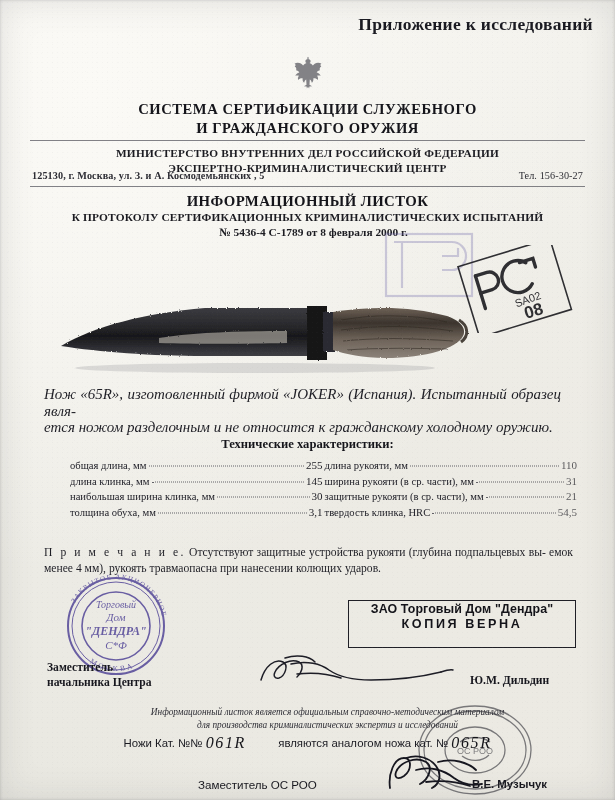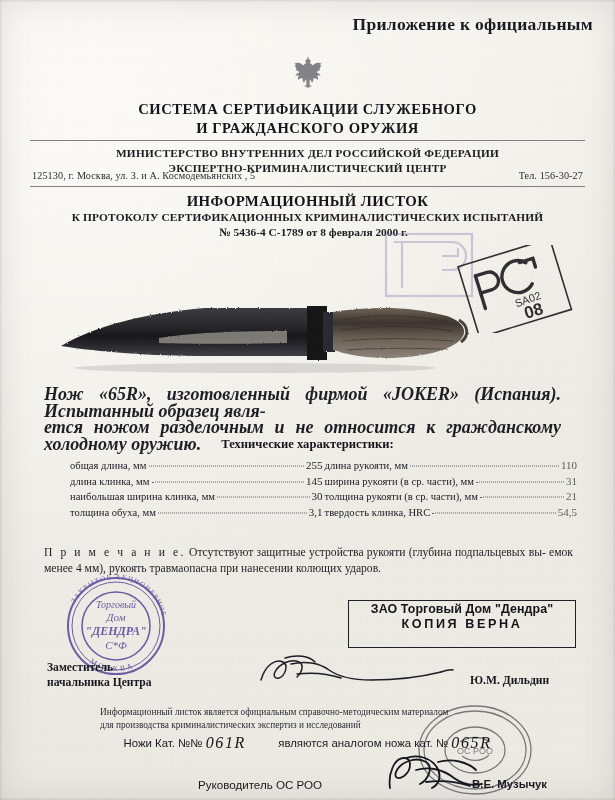--- a/index.html
+++ b/index.html
@@ -56,21 +56,21 @@
   .rule{
     position:absolute;height:0;border-top:1px solid #6c6c72;opacity:.85;
   }
   .rule.r1{left:30px;right:30px;top:140px;}
   .rule.r2{left:30px;right:30px;top:186px;}
   .ministry{
     position:absolute;left:0;right:0;top:146px;text-align:center;
     font-size:11.3px;font-weight:700;letter-spacing:.25px;line-height:14.5px;color:#1b1b21;
   }
   .addr{
-    position:absolute;left:32px;top:170px;font-size:10.2px;color:#2d2d34;letter-spacing:.1px;
+    position:absolute;left:32px;top:170px;font-size:10.2px;color:#2d2d34;letter-spacing:.1px;font-weight:bold;
   }
   .phone{
     position:absolute;right:32px;top:170px;font-size:10.2px;color:#2d2d34;letter-spacing:.1px;
   }
 
   .doc-title{
     position:absolute;left:0;right:0;top:193px;text-align:center;
     font-size:14.8px;font-weight:700;letter-spacing:.4px;color:#15151b;
   }
   .doc-sub{
@@ -81,21 +81,21 @@
     position:absolute;left:0;right:0;top:226px;text-align:center;
     font-size:11.4px;font-weight:700;color:#1b1b21;padding-left:12px;
   }
 
   
   .knife-wrap{position:absolute;left:55px;top:286px;width:420px;height:96px;}
 
   
   .desc{
     position:absolute;left:44px;right:54px;top:386px;
-    font-size:18px;line-height:16.5px;text-align:justify;color:#1e1e25;font-weight:bold;
+    font-size:15px;line-height:16.5px;text-align:justify;color:#1e1e25;
   }
   .desc i{font-style:italic;}
 
   .spec-head{
     position:absolute;left:0;right:0;top:437px;text-align:center;
     font-size:12.6px;font-weight:700;color:#15151b;
   }
 
   
   .specs{position:absolute;left:70px;right:38px;top:458px;display:flex;gap:2px;}
@@ -141,22 +141,22 @@
   .sig-role{
     position:absolute;left:47px;top:660px;font-size:11.6px;font-weight:700;
     line-height:15px;color:#17171e;
   }
   .sig-name{
     position:absolute;left:470px;top:674px;font-size:11.6px;font-weight:700;color:#17171e;
   }
   .sig-ink{position:absolute;left:255px;top:650px;width:210px;height:42px;}
 
   .fineprint{
-    position:absolute;left:100px;right:60px;top:706px;text-align:left;
-    font-size:9.3px;line-height:12.6px;color:#2c2c34;
+    position:absolute;left:100px;right:60px;top:706px;text-align:center;
+    font-size:9.3px;line-height:12.6px;color:#2c2c34;font-style:italic;
   }
 
   .cat-line{
     position:absolute;left:0;right:0;top:734px;text-align:center;
     font-family:"Liberation Sans", sans-serif;font-size:11.4px;color:#1a1a21;
   }
   .hand{
     font-family:"Liberation Serif", serif;font-style:italic;font-size:16px;
     letter-spacing:1.6px;color:#141419;vertical-align:-1px;
   }
@@ -170,21 +170,21 @@
     position:absolute;left:472px;top:778px;
     font-family:"Liberation Sans", sans-serif;font-size:11.4px;font-weight:700;color:#17171e;
   }
   .boss-ink{position:absolute;left:382px;top:752px;width:150px;height:44px;}
 </style>
 </head>
 <body>
 
 <div class="page">
 
-  <div class="top-title">Приложение к официальным</div>
+  <div class="top-title">Приложение к исследований</div>
 
   <svg class="emblem" viewBox="0 0 46 40">
     <g fill="#3a3a44" opacity=".85">
       <path d="M23 3c-1.6 0-2.6 1-2.6 2.2 0 .9.5 1.5 1.1 1.9-1.4.5-2.6 1.4-3.4 2.5-1-1.6-3-2.8-5.3-2.8-1.3 0-2.4.3-3.3.9.6.2 1.1.7 1.1 1.4 0 .6-.4 1.1-.9 1.3 1 .6 1.6 1.5 1.6 2.6 0 .5-.1.9-.3 1.3 1.4.2 2.6 1 3.3 2.1-1.9.4-3.4 1.7-4 3.4 1.2-.5 2.5-.5 3.6 0-.9 1.2-1.2 2.7-.8 4.1 1-1 2.3-1.6 3.7-1.6.3 0 .6 0 .9.1-.4 1.6.2 3.3 1.5 4.3.2-1.3.9-2.4 2-3.1l.3 5.1-2.6 1.5 2.7.3.3 2.1 1.1-1.8 1.1 1.8.3-2.1 2.7-.3-2.6-1.5.3-5.1c1.1.7 1.8 1.8 2 3.1 1.3-1 1.9-2.7 1.5-4.3.3-.1.6-.1.9-.1 1.4 0 2.7.6 3.7 1.6.4-1.4.1-2.9-.8-4.1 1.1-.5 2.4-.5 3.6 0-.6-1.7-2.1-3-4-3.4.7-1.1 1.9-1.9 3.3-2.1-.2-.4-.3-.8-.3-1.3 0-1.1.6-2 1.6-2.6-.5-.2-.9-.7-.9-1.3 0-.7.5-1.2 1.1-1.4-.9-.6-2-.9-3.3-.9-2.3 0-4.3 1.2-5.3 2.8-.8-1.1-2-2-3.4-2.5.6-.4 1.1-1 1.1-1.9C25.6 4 24.6 3 23 3z"></path>
       <path d="M23 0.8l1 1.4-1 .9-1-.9z"></path>
     </g>
   </svg>
 
   <div class="sys-title">
     <span>СИСТЕМА СЕРТИФИКАЦИИ СЛУЖЕБНОГО</span><br>
@@ -308,21 +308,21 @@
         <span class="spec-label">длина рукояти, мм</span>
         <span class="spec-dots"></span>
         <span class="spec-val">110</span>
       </div>
       <div class="spec-row">
         <span class="spec-label">ширина рукояти (в ср. части), мм</span>
         <span class="spec-dots"></span>
         <span class="spec-val">31</span>
       </div>
       <div class="spec-row">
-        <span class="spec-label">толщина рукояти  (в ср. части), мм</span>
+        <span class="spec-label">защитные рукояти  (в ср. части), мм</span>
         <span class="spec-dots"></span>
         <span class="spec-val">21</span>
       </div>
       <div class="spec-row">
         <span class="spec-label">твердость клинка, HRC</span>
         <span class="spec-dots"></span>
         <span class="spec-val">54,5</span>
       </div>
     </div>
   </div>
@@ -401,18 +401,18 @@
 
   <svg class="boss-ink" viewBox="0 0 150 44">
     <g fill="none" stroke="#16161f" stroke-width="1.8" stroke-linecap="round">
       <path d="M8 36 C6 22 12 6 22 6 C30 6 30 18 22 24 C16 28 12 26 14 20 C18 10 34 4 44 10 C52 15 46 28 38 32"></path>
       <path d="M24 6 C36 2 48 6 54 14 C60 22 58 32 50 36"></path>
       <path d="M34 18 C48 14 62 18 72 26 C80 32 90 34 100 32"></path>
       <path d="M56 10 C70 6 86 10 94 18"></path>
       <path d="M44 30 C60 28 76 30 88 34"></path>
     </g>
   </svg>
-  <div class="boss-role">Руководитель ОС РОО</div>
+  <div class="boss-role">Заместитель ОС РОО</div>
   <div class="boss-name">В.Е. Музычук</div>
 
   <div class="grain"></div>
   <div class="edge"></div>
 </div>
 
 </body></html>

